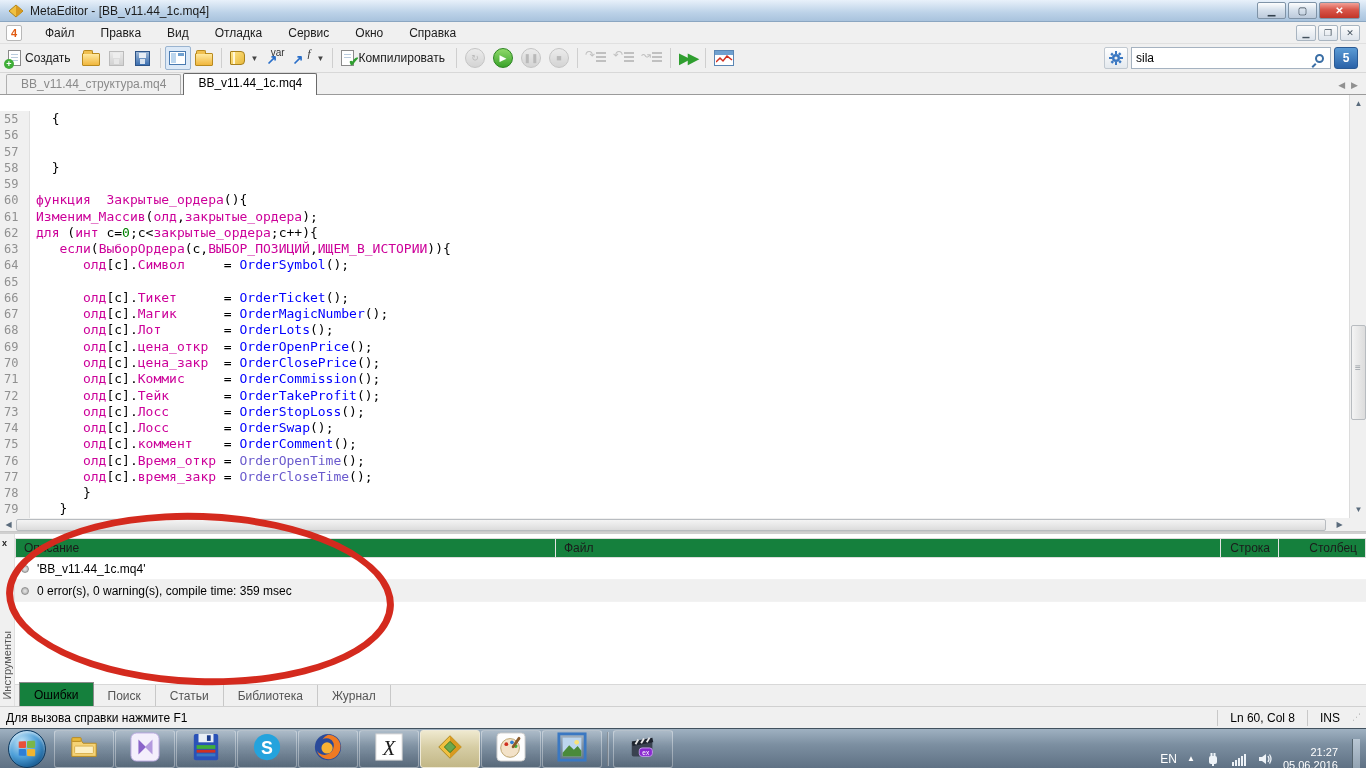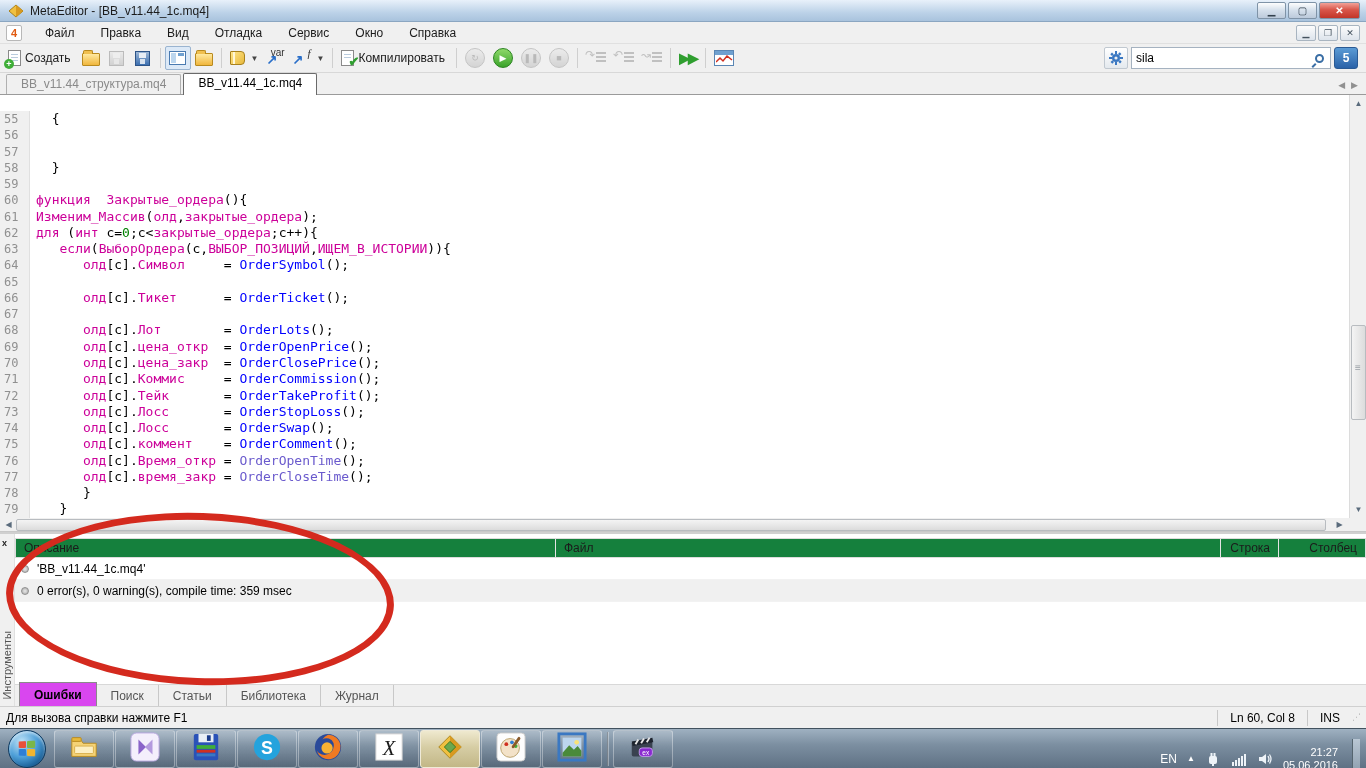--- a/index.html
+++ b/index.html
@@ -98,21 +98,21 @@
   .tbx-vlabel { position:absolute; left:1px; bottom:6px; writing-mode:vertical-rl; transform:rotate(180deg); font-size:11px; color:#555; }
   .tbx-head { position:absolute; left:15px; right:0; top:4px; height:20px; background:#15803d; border:1px solid #dcdcdc; display:flex; align-items:center;justify-content:space-between; }
   .col { padding:0 8px; border-right:1px solid #e4e4e4; height:100%; display:flex; align-items:center; color:#1b1b1b; }
   .col-desc { width:540px; } .col-file { flex:1; } .col-line { width:58px; justify-content:flex-end; } .col-col { width:86px; justify-content:flex-end; border-right:none; }
   .tbx-rows { position:absolute; left:15px; right:0; top:24px; }
   .tbx-row { height:22px; display:flex; align-items:center; padding-left:6px; border-bottom:1px solid #f2f2f2; }
   .tbx-row:nth-child(even) { background:#f0f0f0; }
   .bullet { width:8px; height:8px; border-radius:50%; background:radial-gradient(#e8e8e8,#a8a8a8); border:1px solid #909090; margin-right:8px; }
   .tbx-tabs { position:absolute; left:15px; right:0; bottom:0; height:22px; background:#f0f0f0; border-top:1px solid #d8d8d8; display:flex; align-items:stretch; }
   .btab { padding:3px 14px; color:#555; font-size:12px; border-right:1px solid #c8c8c8; display:flex; align-items:center; }
-  .btab.active { background:#d946ef; color:#000; font-weight:bold; border:1px solid #8a8a8a; border-bottom:none; margin-top:-3px; margin-left:4px; z-index:2; }
+  .btab.active { background:#15803d; color:#000; font-weight:normal; border:1px solid #8a8a8a; border-bottom:none; margin-top:-3px; margin-left:4px; z-index:2; }
 
   
   .red-ellipse { position:absolute; left:6px; top:513px; width:388px; height:172px; border:7px solid #d42a1e; border-radius:50%; transform:rotate(2deg); z-index:50; pointer-events:none; }
 
   
   .statusbar { top:706px; height:22px; background:#f0f0f0; border-top:1px solid #d0d0d0; display:flex; align-items:center; }
   .sb-help { padding-left:6px; flex:1; }
   .sb-cell { border-left:1px solid #c8c8c8; height:16px; display:flex; align-items:center; padding:0 12px; }
   .sb-grip { width:12px; height:12px; margin-right:2px; color:#b0b0b0; font-size:9px; }
 
@@ -357,20 +357,21 @@
       </div>
       <div class="line">
         <span class="ln">65</span>
       </div>
       <div class="line">
         <span class="ln">66</span>
         <span class="code"><span class="k">      </span><span class="m">олд</span><span class="k">[c].</span><span class="m">Тикет</span><span class="k">      = </span><span class="b">OrderTicket</span><span class="k">();</span></span>
       </div>
       <div class="line">
         <span class="ln">67</span>
+        <span class="code"><span class="k">      </span><span class="m">олд</span><span class="k">[c].</span><span class="m">Магик</span><span class="k">      = </span><span class="b">OrderMagicNumber</span><span class="k">();</span></span>
       </div>
       <div class="line">
         <span class="ln">68</span>
         <span class="code"><span class="k">      </span><span class="m">олд</span><span class="k">[c].</span><span class="m">Лот</span><span class="k">        = </span><span class="b">OrderLots</span><span class="k">();</span></span>
       </div>
       <div class="line">
         <span class="ln">69</span>
         <span class="code"><span class="k">      </span><span class="m">олд</span><span class="k">[c].</span><span class="m">цена_откр</span><span class="k">  = </span><span class="b">OrderOpenPrice</span><span class="k">();</span></span>
       </div>
       <div class="line">

